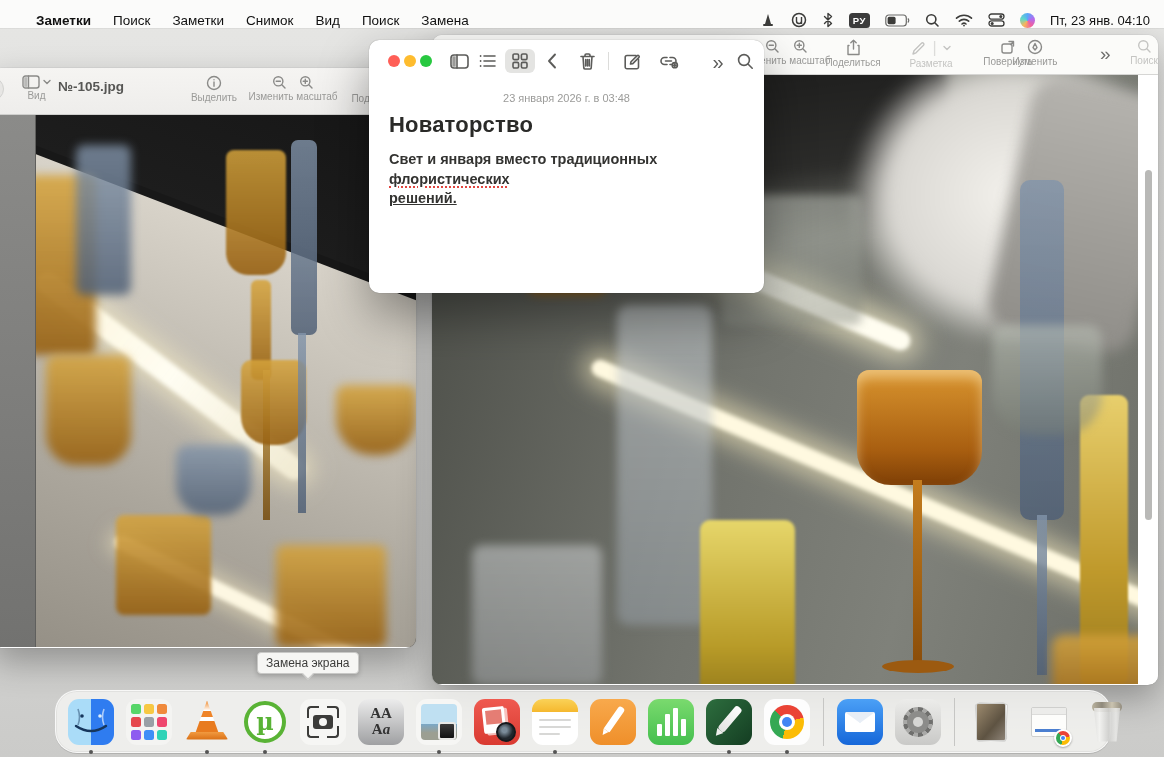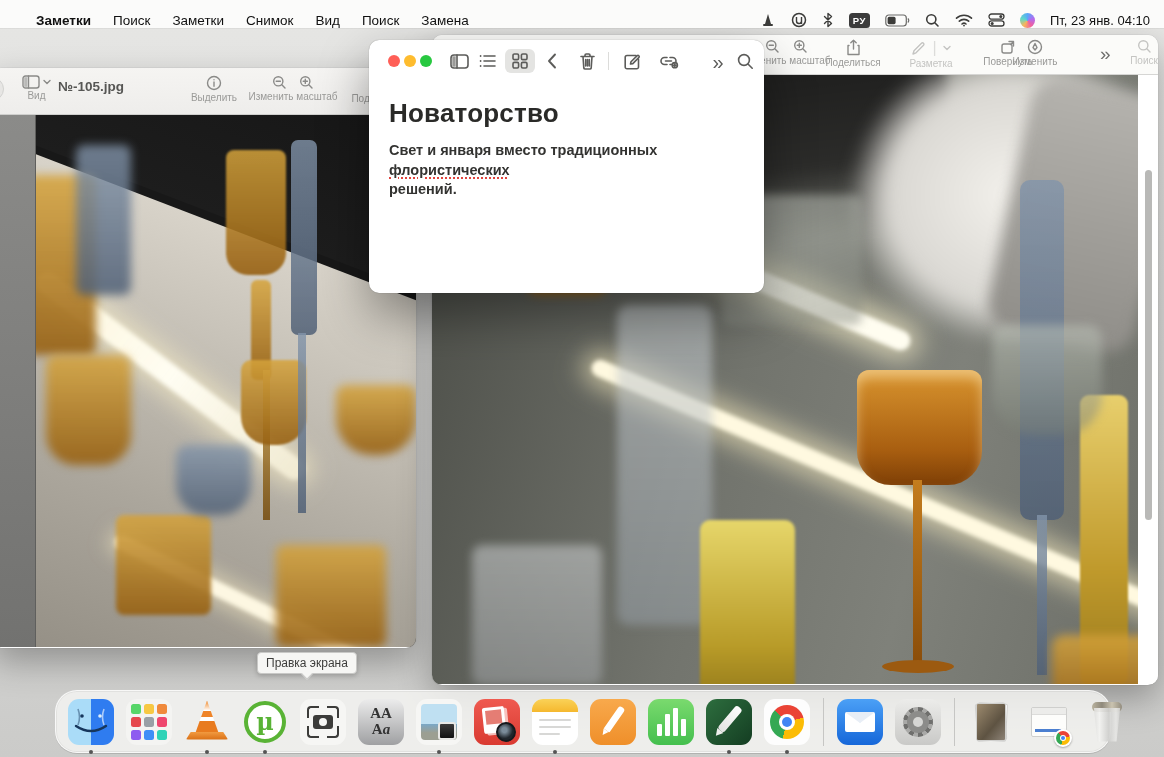--- a/index.html
+++ b/index.html
@@ -80,21 +80,21 @@
   .ntoolbar { position:relative; height:42px; }
   .tlight { position:absolute; top:15px; width:12px; height:12px; border-radius:50%; }
   .tl-r { left:19px; background:#ff5f57; } .tl-y { left:35px; background:#febc2e; } .tl-g { left:51px; background:#28c840; }
   .nico { position:absolute; top:9px; height:24px; display:flex; align-items:center; justify-content:center; color:#5c5c5a; }
   .nico svg { display:block; }
   .sel-pill { background:#e4e4e2; border-radius:6px; width:30px; }
   .ndivider { position:absolute; left:239px; top:12px; width:1px; height:18px; background:#dcdcda; }
   .nglyph { font-size:17px; color:#5c5c5a; line-height:1; }
   .ncontent { padding:8px 20px 0; }
   .ndate { text-align:center; font-size:11px; color:#9b9b99; margin-top:2px; }
-  .ntitle { font-size:26px; font-weight:bold; color:#2a2a28; margin-top:8px; letter-spacing:.2px; }
+  .ntitle { font-size:22px; font-weight:bold; color:#2a2a28; margin-top:8px; letter-spacing:.2px; }
   .nbody { font-size:14.5px; font-weight:bold; color:#333331; margin-top:12px; line-height:1.35; }
   .miss { text-decoration:underline dotted #e0443e 2px; text-underline-offset:3px; }
 
   
   .tooltip { position:absolute; left:257px; top:652px; z-index:30; background:#f6f6f4; border:1px solid #c8c8c6;
              border-radius:4px; padding:3px 8px; font-size:12px; color:#3d3d3b; box-shadow:0 2px 5px rgba(0,0,0,.2); }
   .tooltip .tip { position:absolute; left:50%; bottom:-5px; width:8px; height:8px; background:#f6f6f4;
                   border-right:1px solid #c8c8c6; border-bottom:1px solid #c8c8c6; transform:translateX(-50%) rotate(45deg); }
 
   
@@ -467,30 +467,31 @@
       <span class="nglyph" style="font-size:20px;">»</span>
     </span>
     <span class="nico" style="left:364px; width:24px;">
       <svg class="st" width="17" height="17" viewBox="0 0 17 17">
           <circle cx="7" cy="7" r="5.4"></circle>
           <path d="M11.2 11.2 L15.2 15.2"></path>
         </svg>
     </span>
   </div>
   <div class="ncontent">
+    <div class="ndate">23 января 2026 г. в 03:48</div>
     <div class="ntitle">Новаторство</div>
     <div class="nbody">
       <span>Свет и января вместо традиционных </span><span class="miss">флористических</span>
-      <span style="display:block;">решений.</span>
+      <span style="display:block;text-decoration:underline;">решений.</span>
     </div>
   </div>
 </div>
 
 <div class="tooltip">
-  <span>Правка экрана</span>
+  <span>Замена экрана</span>
   <span class="tip"></span>
 </div>
 
 <div class="dock">
   <div class="ditem">
     <div class="dicon i-finder">
       <svg width="46" height="46" viewBox="0 0 46 46" style="position:absolute;left:0;top:0;">
           <circle cx="14" cy="17" r="1.8" fill="#16365c"></circle>
           <circle cx="32" cy="17" r="1.8" fill="#dceefc"></circle>
           <path d="M8 27 q15 10 30 0" stroke="#16365c" stroke-width="2.4" fill="none" stroke-linecap="round"></path>

